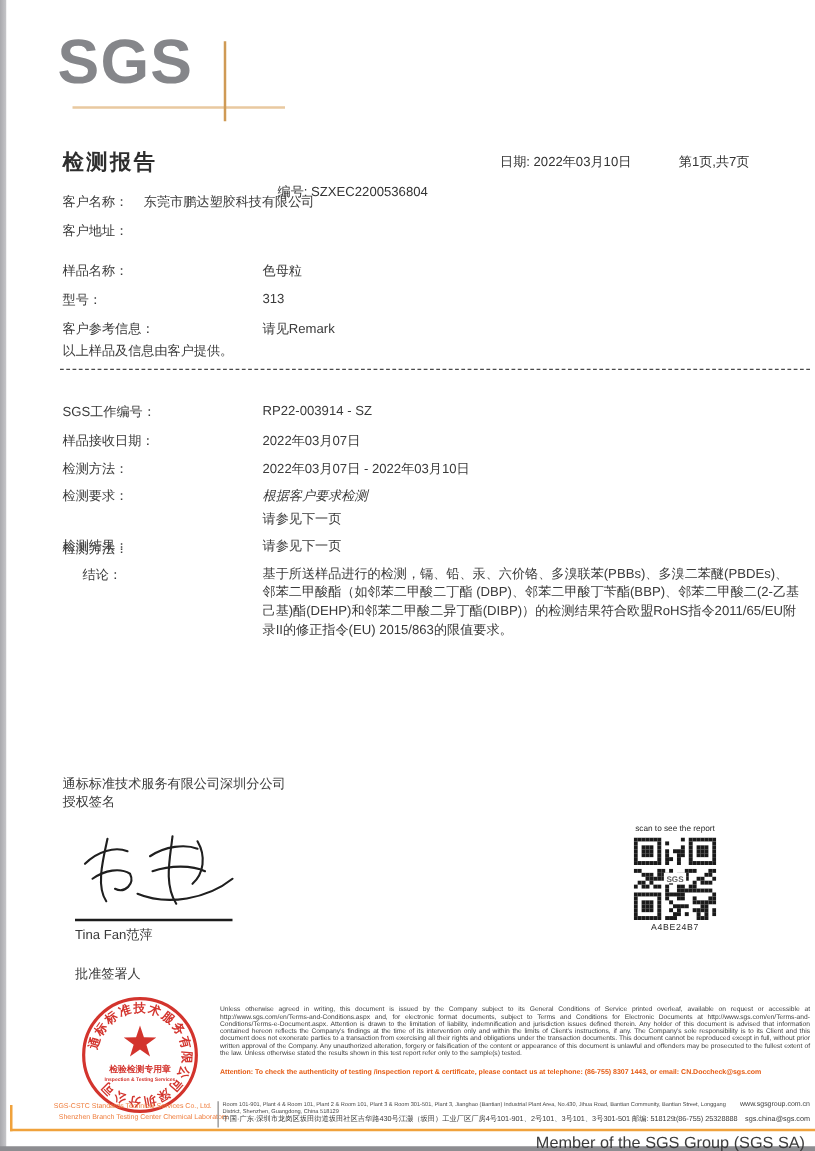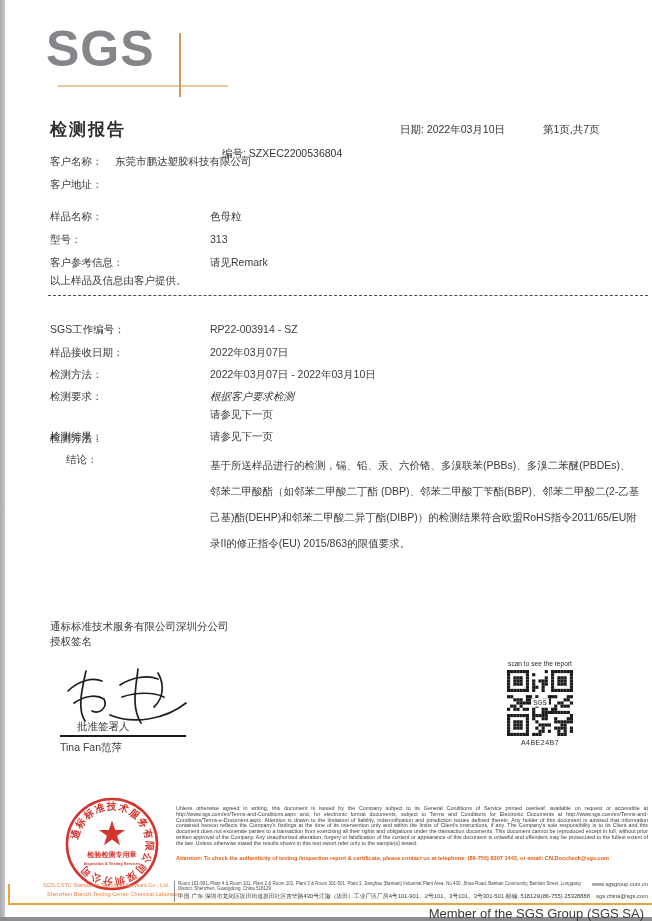--- a/index.html
+++ b/index.html
@@ -17,21 +17,21 @@
 
   
   .title{position:absolute;left:50px;top:118px;font-size:17px;font-weight:bold;
          color:#2e2e2e;letter-spacing:2px;}
   .hinfo{position:absolute;top:123px;font-size:10.5px;color:#333;white-space:nowrap;}
 
   .field{position:absolute;font-size:10.5px;color:#3a3a3a;white-space:nowrap;}
   .dash-sep{position:absolute;left:48px;top:295px;width:600px;border-top:1.3px dashed #4a4a4a;}
 
   .conclusion{position:absolute;left:210px;top:452px;width:430px;font-size:10.5px;
-              line-height:26px;color:#3a3a3a;}
+              line-height:15px;color:#3a3a3a;}
 
   .sig-underline{position:absolute;left:60px;top:735px;width:126px;height:1.5px;background:#1c1c1c;}
   .sig-svg{position:absolute;left:62px;top:663px;width:140px;height:70px;}
 
   .qr-caption{position:absolute;left:478px;top:660px;width:124px;text-align:center;
               font-size:6.6px;color:#2b2b2b;}
   .qr-svg{position:absolute;left:507px;top:670px;width:66px;height:66px;}
   .qr-code{position:absolute;left:478px;top:739px;width:124px;text-align:center;
            font-size:7px;color:#2b2b2b;letter-spacing:.5px;}
 
@@ -111,21 +111,21 @@
       <path d="M12,40 C22,33 34,31 42,36 C46,44 38,52 30,48"></path>
       <path d="M58,22 C70,14 86,12 96,16"></path>
       <path d="M76,6 C74,24 69,44 79,60"></path>
       <path d="M60,34 C74,29 92,29 102,34"></path>
       <path d="M96,10 C103,22 101,36 92,44"></path>
       <path d="M48,52 C72,62 104,56 124,40"></path>
     </g>
   </svg>
   <div class="sig-underline"></div>
   <span class="field" style="left:60px;top:741px;">Tina Fan范萍</span>
-  <span class="field" style="left:60px;top:720px;margin-left:17px;">批准签署人</span>
+  <span class="field" style="left:60px;top:772px;">批准签署人</span>
 
   <div class="qr-caption">scan to see the report</div>
   <svg id="qr-svg" class="qr-svg" viewBox="0 0 63 63">
       <rect x="0" y="0" width="63" height="63" fill="#fff"></rect>
       <g fill="#1a1a1a">
         <rect x="0" y="0" width="3" height="3"></rect>
         <rect x="3" y="0" width="3" height="3"></rect>
         <rect x="6" y="0" width="3" height="3"></rect>
         <rect x="9" y="0" width="3" height="3"></rect>
         <rect x="12" y="0" width="3" height="3"></rect>

